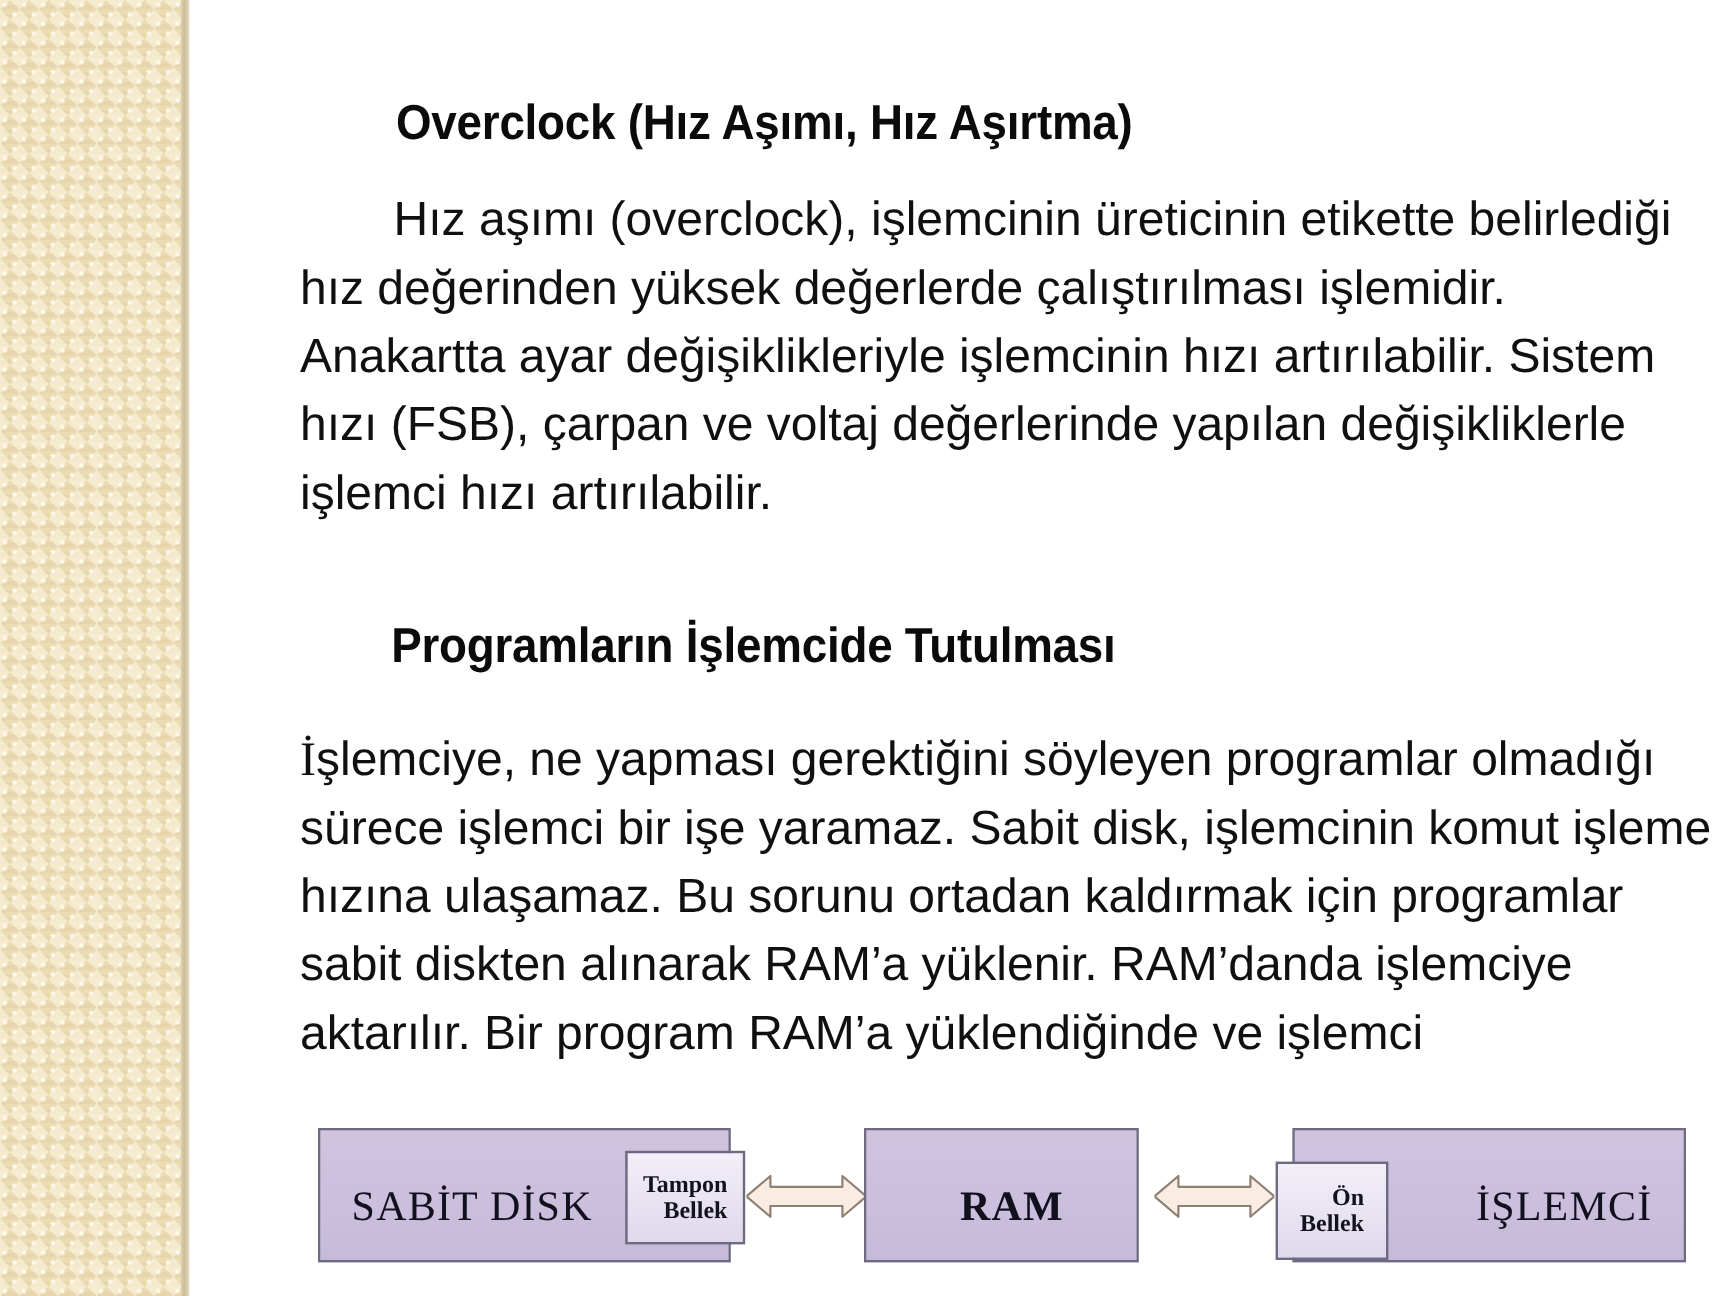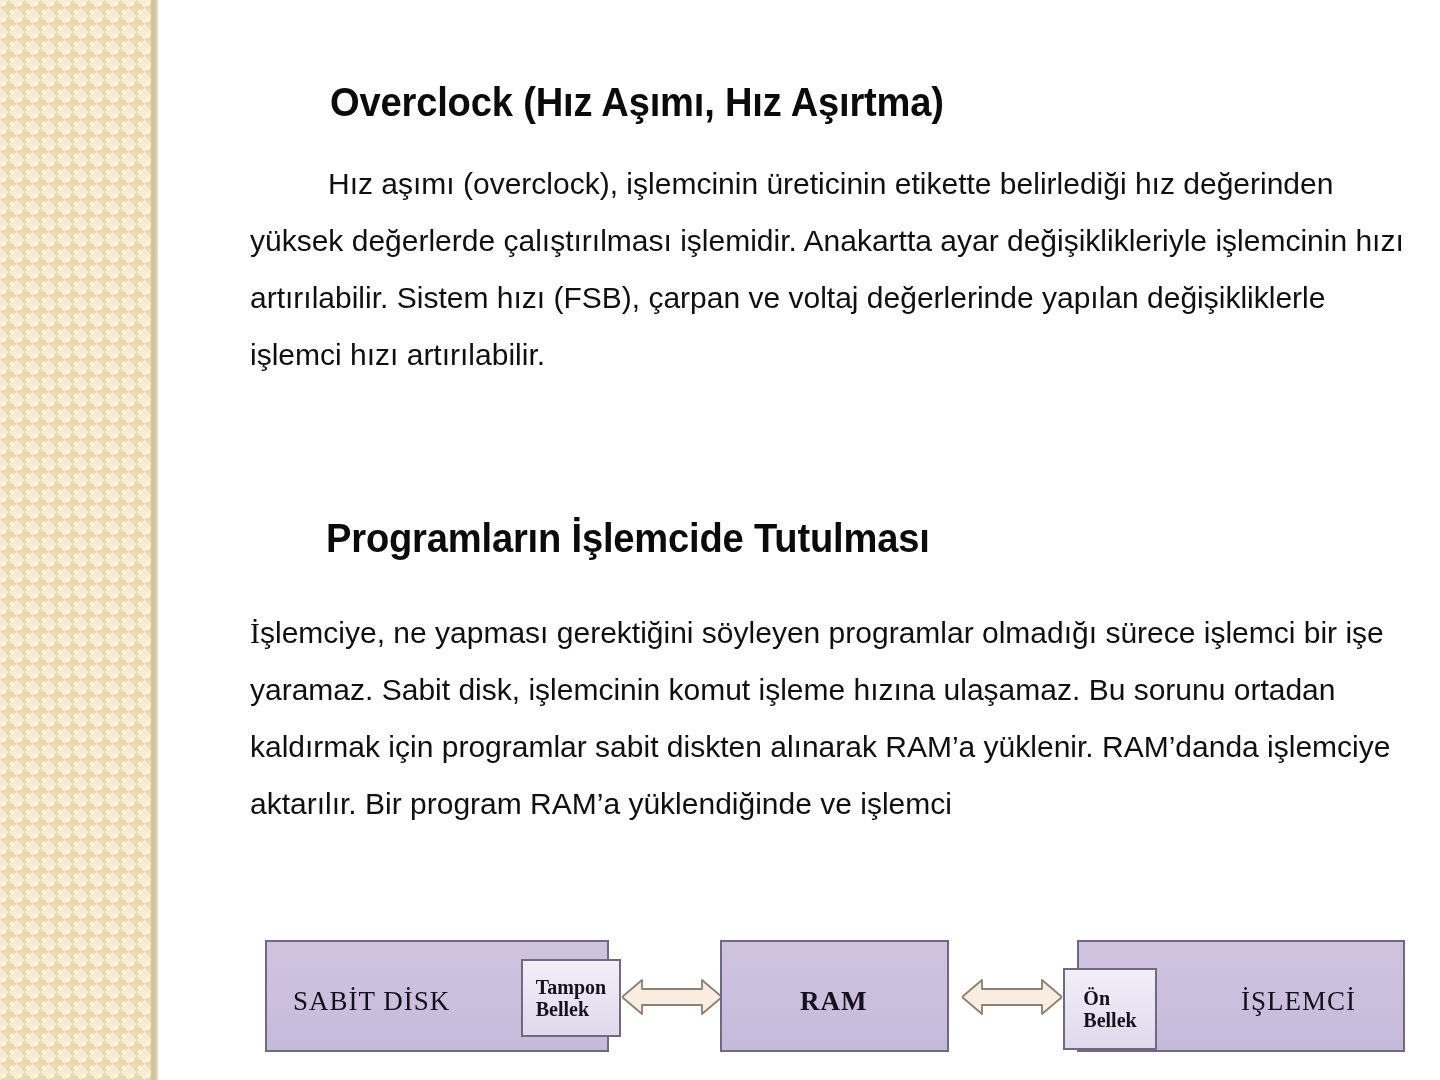--- a/index.html
+++ b/index.html
@@ -70,21 +70,21 @@
   }
   #title-2 {
     position: absolute;
     left: 168px;
     top: 518px;
   }
 
   .body-par {
     position: absolute;
     font-family: "Liberation Sans", sans-serif;
-    font-size: 30px;
+    font-size: 40px;
     line-height: 57px;
     color: #101010;
     white-space: pre-line;
   }
   #par-1 {
     left: 92px;
     top: 155px;
     width: 1160px;
     text-indent: 78px;
   }
@@ -108,51 +108,51 @@
   .dbox {
     position: absolute;
     box-sizing: border-box;
     background: linear-gradient(180deg, #cfc3e0 0%, #cbbfdd 55%, #c6bada 100%);
     border: 2px solid #6f6a82;
     box-shadow: 1px 1px 0 rgba(255,255,255,0.55);
   }
   .dlabel {
     position: absolute;
     font-family: "Liberation Serif", serif;
-    font-size: 27px;
+    font-size: 35px;
     color: #13101d;
     letter-spacing: 1px;
     white-space: nowrap;
   }
   .inner-box {
     position: absolute;
     box-sizing: border-box;
     background: linear-gradient(180deg, #f2eff8 0%, #e7e2f0 60%, #dfd9ec 100%);
     border: 2px solid #6f6a82;
     display: flex;
     align-items: center;
     justify-content: center;
-    text-align: left;
+    text-align: right;
   }
   .inner-label {
     font-family: "Liberation Serif", serif;
     font-weight: bold;
     font-size: 20px;
     line-height: 22px;
     color: #15121f;
   }
 
   
   #box-disk   { left: 0px;   top: 8px;  width: 344px; height: 112px; }
   #box-ram    { left: 455px; top: 8px;  width: 229px; height: 112px; }
   #box-cpu    { left: 812px; top: 8px;  width: 328px; height: 112px; }
 
   #lbl-disk   { left: 28px;  top: 54px; }
   #lbl-ram    { left: 535px; top: 54px; font-weight: bold; }
-  #lbl-cpu    { left: 965px; top: 54px; margin-left: 11px; }
+  #lbl-cpu    { left: 965px; top: 54px; }
 
   #inner-tampon { left: 256px; top: 27px; width: 100px; height: 78px; }
   #inner-on     { left: 798px; top: 36px; width: 94px;  height: 82px; }
 
   
   .arrow {
     position: absolute;
     top: 44px;
     width: 100px;
     height: 42px;

